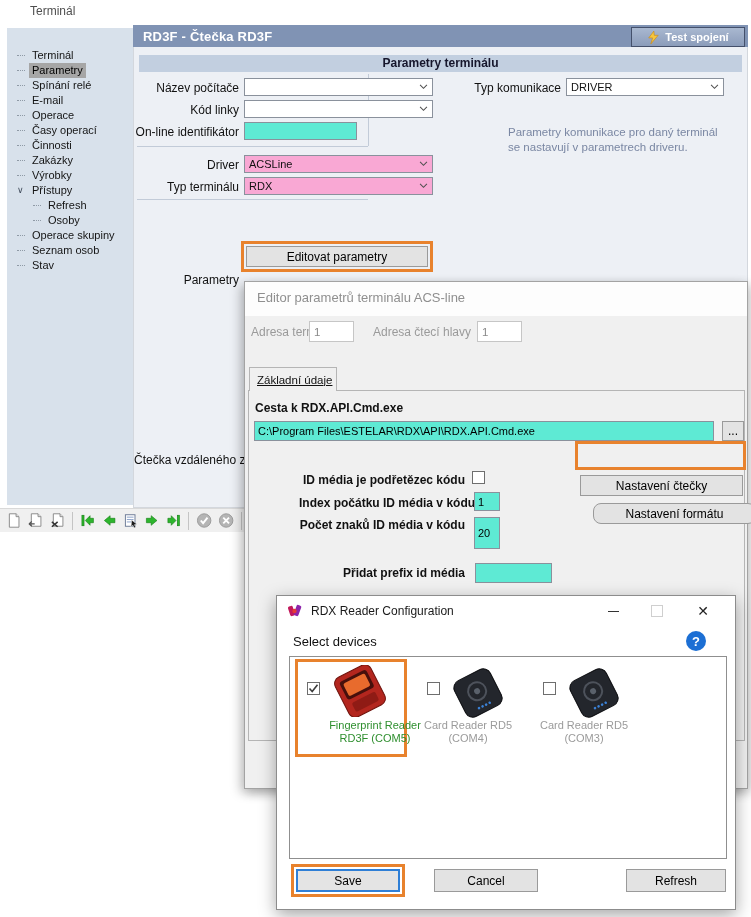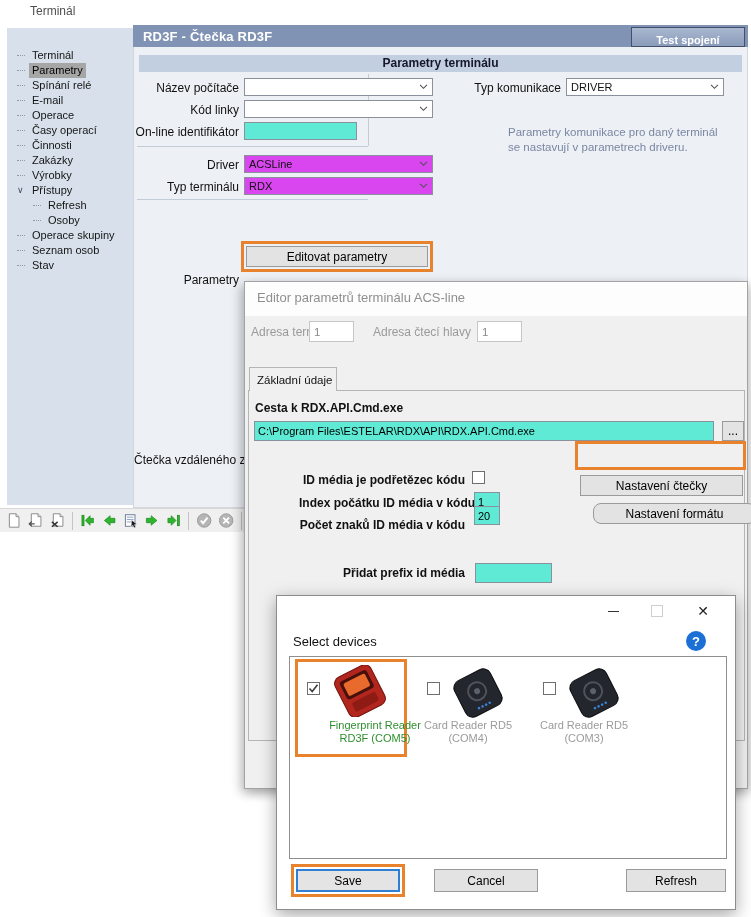--- a/index.html
+++ b/index.html
@@ -15,32 +15,32 @@
   .tree-item .stub{display:inline-block;width:8px;border-top:1px dotted #8f9aa6;margin-right:4px;}
   .tree-item.child{padding-left:26px;}
   .tree-item .lbl{padding:0 3px;}
   .tree-item.selected .lbl{background:#a6a6a6;color:#000;}
   .tree-item .arrow{color:#3f4a5a;font-size:9px;margin-right:3px;width:9px;display:inline-block;}
   
   .main-header{left:133px;top:25px;width:615px;height:22px;background:#8093b4;display:flex;align-items:center;}
   .main-header .title{color:#fff;font-weight:bold;font-size:13px;padding-left:10px;letter-spacing:.2px;}
   .test-btn{position:absolute;right:3px;top:2px;height:18px;width:112px;
             background:linear-gradient(#a9b8d0,#8b9cba);border:1px solid #44506b;
-            display:flex;align-items:center;justify-content:center;gap:6px;cursor:pointer;flex-direction:column;}
+            display:flex;align-items:center;justify-content:center;gap:6px;cursor:pointer;}
   .test-btn span{color:#fff;font-weight:bold;font-size:11px;}
   .content{left:133px;top:47px;width:615px;height:461px;background:#edf0f5;border:1px solid #d3d7dd;border-top:none;box-sizing:border-box;}
   .band{position:absolute;left:5px;top:8px;width:603px;height:17px;background:#c2cfe0;
         text-align:center;font-weight:bold;font-size:12px;color:#16162c;line-height:17px;}
   .vdiv{position:absolute;left:234px;top:27px;width:1px;height:72px;background:#c2cbd8;}
   .hline{position:absolute;height:1px;background:#c2cbd8;}
   .flabel{position:absolute;font-size:12px;text-align:right;white-space:nowrap;}
   .flabel.b{font-weight:normal;}
   .combo{position:absolute;height:18px;background:#fff;border:1px solid #8a919c;box-sizing:border-box;
          display:flex;align-items:center;justify-content:space-between;font-size:11px;padding-left:4px;cursor:pointer;}
-  .combo.gray{background:#d946ef;}
+  .combo.gray{background:#f9a8d4;}
   .combo svg{margin-right:4px;}
   .tinput{position:absolute;height:18px;background:#5eead4;border:1px solid #8a919c;box-sizing:border-box;font-size:11px;
           font-family:"Liberation Sans",sans-serif;padding:0 3px;}
   .info-text{position:absolute;font-size:11.5px;color:#7a87a3;line-height:15px;}
   .orange-box{position:absolute;border:3px solid #e8822d;box-sizing:border-box;}
   .winbtn{background:#e3e3e3;border:1px solid #9a9a9a;font-size:12px;font-family:"Liberation Sans",sans-serif;
           display:flex;align-items:center;justify-content:center;cursor:pointer;color:#000;box-sizing:border-box;}
   .winbtn.focus{border:2px solid #2f7fd6;background:#e4e4e4;}
   
   .toolbar{left:0;top:508px;width:244px;height:24px;background:#f0f0f0;border-top:1px solid #d9d9d9;
@@ -49,21 +49,21 @@
   .tbicon{width:17px;height:17px;display:inline-block;cursor:pointer;}
   
   .editor{left:244px;top:281px;width:504px;height:508px;background:#f0f0f0;border:1px solid #a3a3a3;box-sizing:border-box;
           box-shadow:-4px 4px 10px rgba(0,0,0,.22),4px 4px 10px rgba(0,0,0,.18);}
   .editor .titlebar{position:absolute;left:0;top:0;width:100%;height:34px;background:#fdfdfd;}
   .editor .titlebar .t{position:absolute;left:12px;top:8px;font-size:13px;color:#8f8f8f;}
   .glabel{position:absolute;font-size:12px;color:#9a9a9a;white-space:nowrap;}
   .gfield{position:absolute;height:21px;background:#fff;border:1px solid #c6c6c6;color:#8a8a8a;font-size:11.5px;
           font-family:"Liberation Sans",sans-serif;box-sizing:border-box;padding:0 4px;}
   .tab{position:absolute;left:4px;top:85px;width:88px;height:24px;background:#f0f0f0;border:1px solid #b5b5b5;border-bottom:none;
-       font-size:11.5px;display:flex;align-items:center;padding-left:7px;box-sizing:border-box;z-index:2;cursor:pointer;}
+       font-size:11.5px;display:flex;align-items:center;padding-left:7px;box-sizing:border-box;z-index:2;cursor:pointer;text-decoration:underline;}
   .tabpanel{position:absolute;left:3px;top:108px;width:497px;height:351px;border:1px solid #b5b5b5;background:#f0f0f0;box-sizing:border-box;}
   .blabel{position:absolute;font-weight:bold;font-size:12px;white-space:nowrap;}
   .blabel.r{text-align:right;}
   .cbox{position:absolute;width:13px;height:13px;background:#fff;border:1px solid #6e6e6e;box-sizing:border-box;
         display:flex;align-items:center;justify-content:center;cursor:pointer;}
   
   .rdx{left:276px;top:595px;width:460px;height:315px;background:#fff;border:1px solid #8c8c8c;box-sizing:border-box;
        box-shadow:0 5px 16px rgba(0,0,0,.35);}
   .rdx .titlebar{position:absolute;left:0;top:0;width:100%;height:30px;background:#fff;display:flex;align-items:center;}
   .rdx .titlebar .t{font-size:12px;color:#1a1a1a;margin-left:8px;}
@@ -295,28 +295,36 @@
         <span>Nastavení formátu</span>
       </div>
 
     <div class="blabel r" style="left:50px;width:166px;top:82px;">ID média je podřetězec kódu</div>
     <div class="cbox" style="left:223px;top:80px;"></div>
 
     <div class="blabel r" style="left:50px;width:166px;top:105px;">Index počátku ID média v kódu</div>
     <input class="tinput" style="left: 225px; top: 101px; width: 26px; height: 19px;" value="1">
 
     <div class="blabel r" style="left:50px;width:166px;top:127px;">Počet znaků ID média v kódu</div>
-    <input class="tinput" style="left: 225px; top: 115px; width: 26px; height: 19px;" value="20">
+    <input class="tinput" style="left: 225px; top: 126px; width: 26px; height: 32px;" value="20">
 
     <div class="blabel r" style="left:50px;width:166px;top:175px;">Přidat prefix id média</div>
     <input class="tinput" style="left: 226px; top: 172px; width: 77px; height: 20px;" value="">
   </div>
 </div>
 
 <div class="abs rdx">
+  <div class="titlebar">
+    <svg class="appicon" viewBox="0 0 16 16">
+      <rect x="2" y="3" width="5" height="10" rx="1.5" fill="#c2185b" transform="rotate(-18 4.5 8)"></rect>
+      <rect x="8" y="2" width="5" height="11" rx="1.5" fill="#8e24aa" transform="rotate(20 10.5 7.5)"></rect>
+      <circle cx="7.5" cy="8" r="2.2" fill="#e53935"></circle>
+    </svg>
+    <span class="t">RDX Reader Configuration</span>
+  </div>
   <div class="ctrl min">
       <div class="minline"></div>
     </div>
   <div class="ctrl max">
       <div class="maxbox"></div>
     </div>
   <div class="ctrl close">
       <span>✕</span>
     </div>
 

